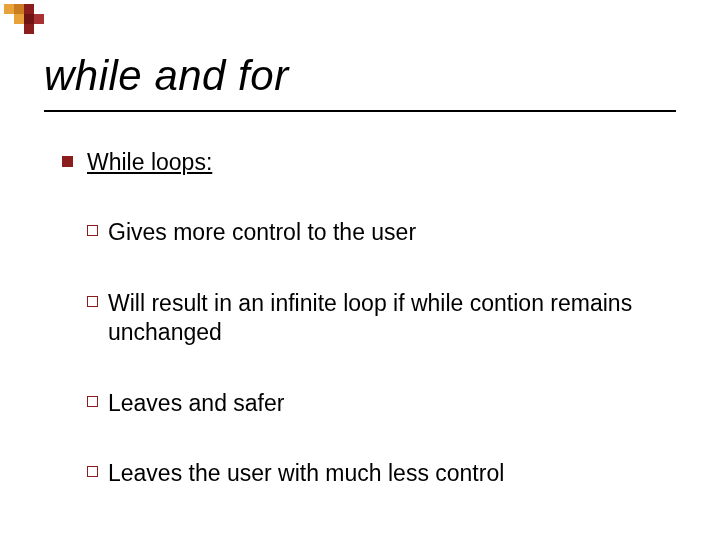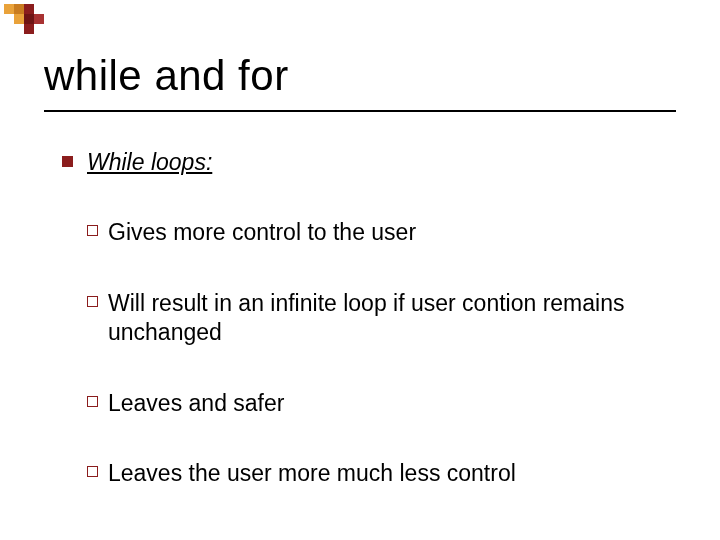--- a/index.html
+++ b/index.html
@@ -21,39 +21,39 @@
   .o2{background:#c97c20}
   .r1{background:#8b1d1d}
   .r2{background:#6e1414}
   .r3{background:#a83232}
 
   .title{
     position:absolute;
     left:44px;top:52px;
     font-size:42px;
     letter-spacing:0.5px;
+    font-style:italic;
   }
   .rule{
     position:absolute;
     left:44px;top:110px;
     width:632px;height:0;
     border-top:2px solid #000;
   }
 
   .content{
     position:absolute;
     left:62px;top:148px;
     width:600px;
     font-size:23px;
     line-height:1.28;
   }
   .group{margin-bottom:40px}
   .grouphead{
     display:flex;align-items:flex-start;gap:14px;
-    font-style:italic;
     margin-bottom:4px;
   }
   .bullet-square{
     width:11px;height:11px;
     background:#8b1d1d;
     margin-top:8px;
     flex:0 0 auto;
   }
   .grouphead .label{text-decoration:underline}
   .subitem{
@@ -92,28 +92,28 @@
     <div class="grouphead">
       <span class="bullet-square"></span>
       <span class="label">While loops:</span>
     </div>
     <div class="subitem">
       <span class="bullet-open"></span>
       <span class="subtext">Gives more control to the user</span>
     </div>
     <div class="subitem">
       <span class="bullet-open"></span>
-      <span class="subtext">Will result in an infinite loop if user contion remains unchanged</span>
+      <span class="subtext">Will result in an infinite loop if while contion remains unchanged</span>
     </div>
   </div>
 
   <div class="group">
     <div class="subitem">
       <span class="bullet-open"></span>
       <span class="subtext">Leaves and safer</span>
     </div>
     <div class="subitem">
       <span class="bullet-open"></span>
-      <span class="subtext">Leaves the user more much less control</span>
+      <span class="subtext">Leaves the user with much less control</span>
     </div>
   </div>
 
 </div>
 
 </body></html>

